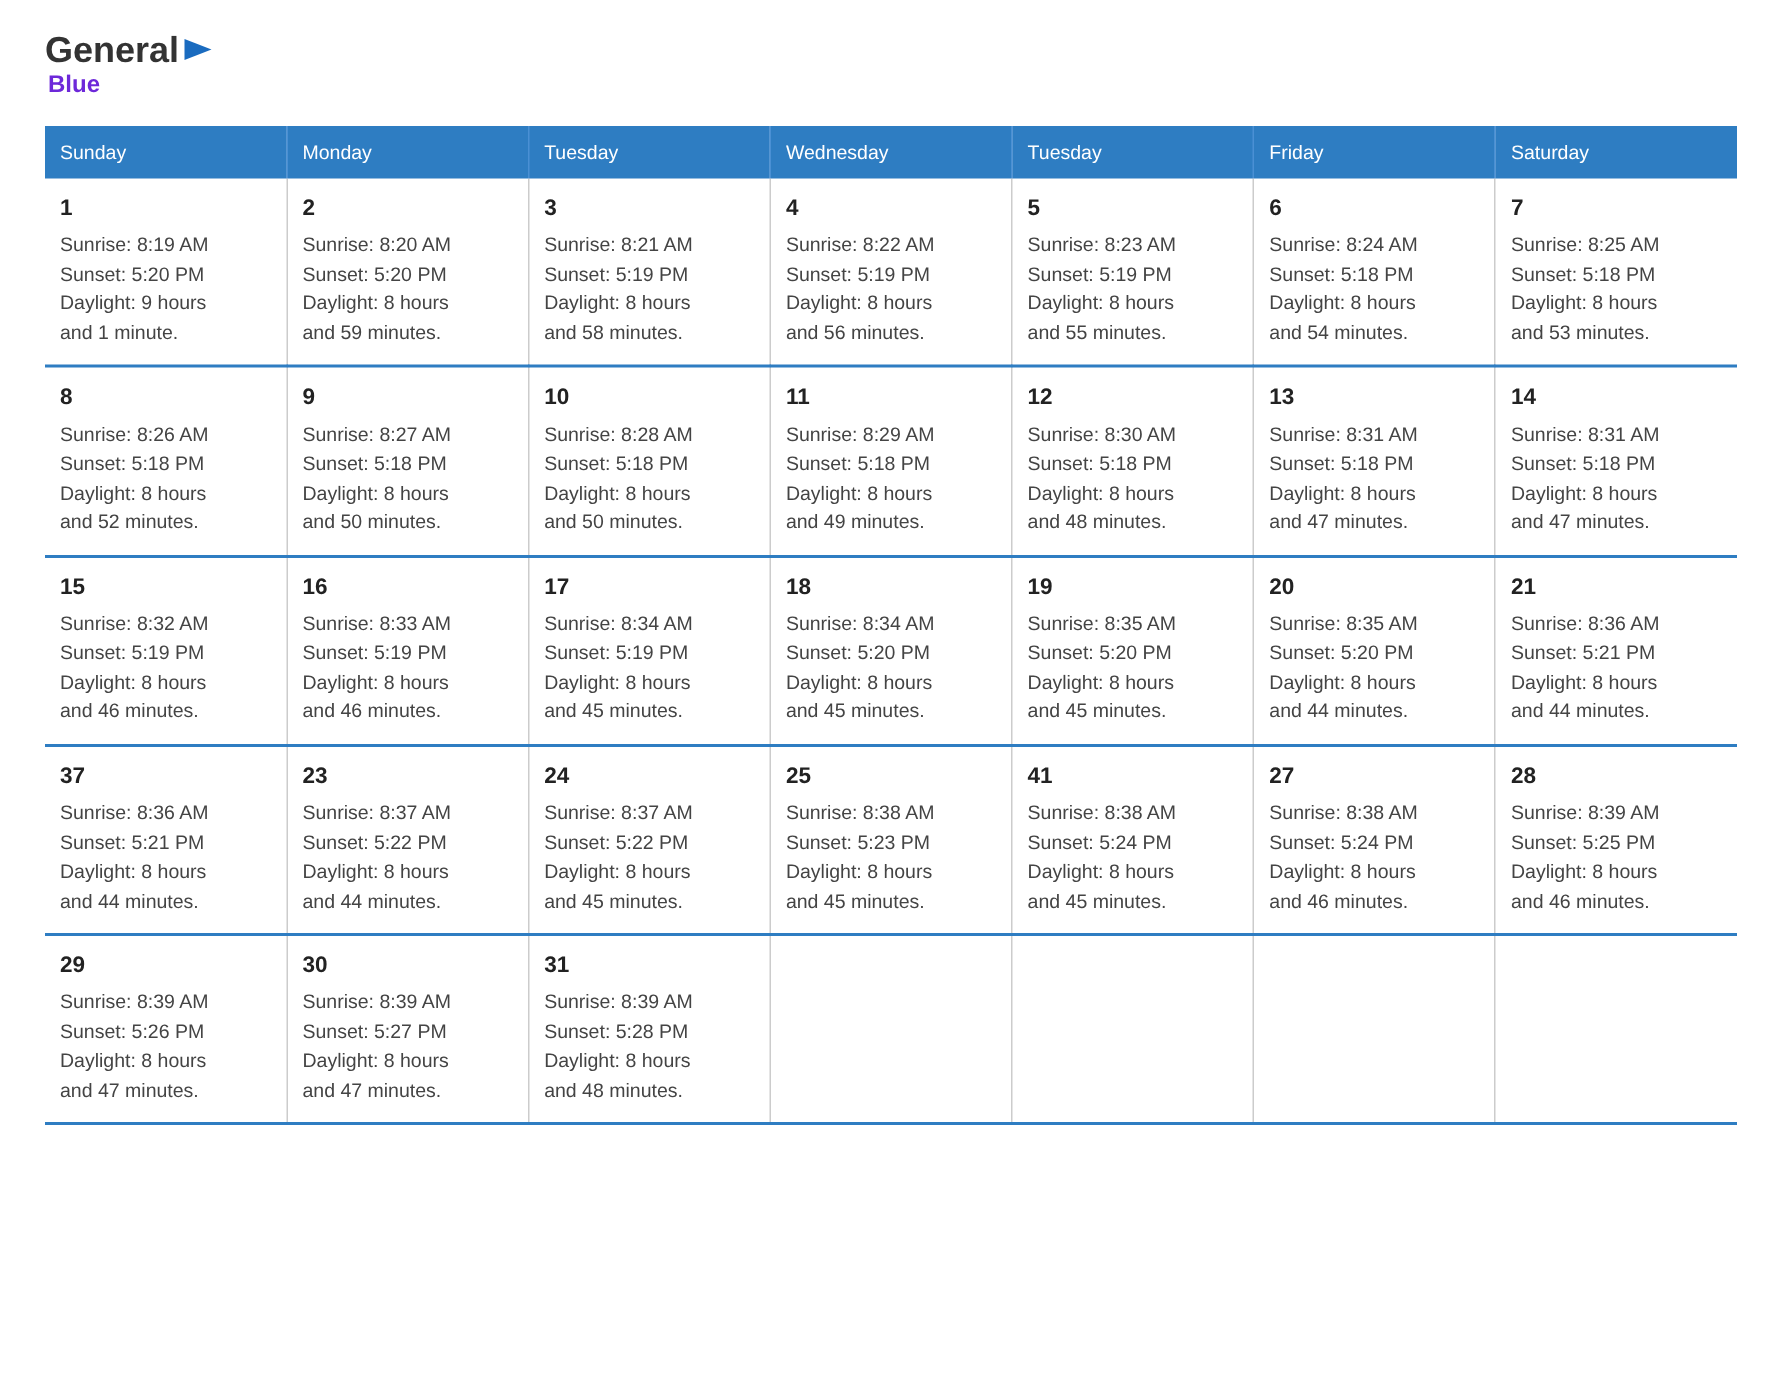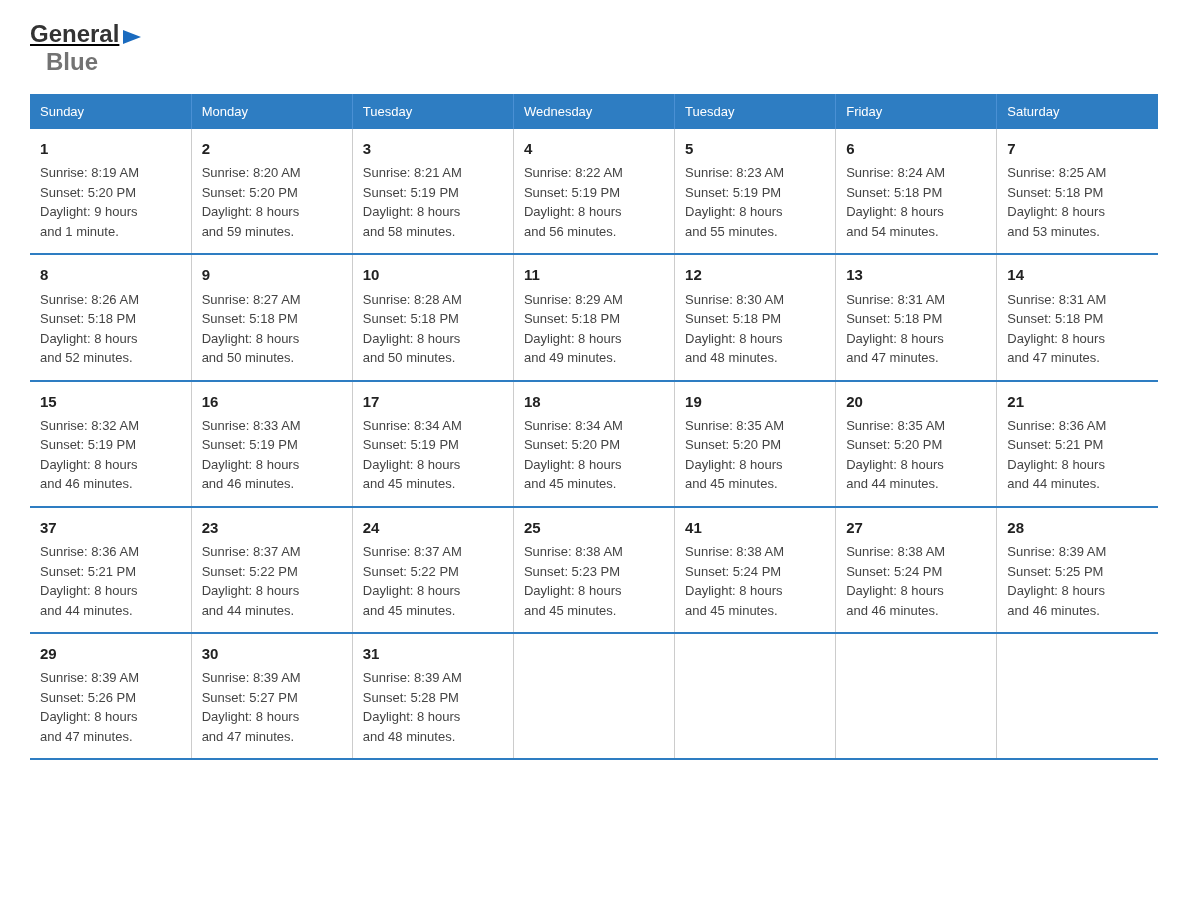--- a/index.html
+++ b/index.html
@@ -75,37 +75,36 @@
       font-size: 13px;
       color: #444;
       line-height: 1.5;
     }
     .logo-wrapper {
       display: flex;
       flex-direction: column;
     }
     .logo-line1 {
       display: flex;
-      align-items: flex-end;
-      text-decoration: underline;
+      align-items: flex-start;
     }
   </style>
 </head>
 <body>
 
 <div class="header">
   <div class="logo-wrapper">
     <div class="logo-line1">
       <span style="font-size:24px;font-weight:bold;color:#333;font-family:Arial,sans-serif;">General</span>
       <svg width="22" height="22" viewBox="0 0 22 22" style="margin-left:2px;margin-top:2px;">
         <polygon points="2,4 20,11 2,18" fill="#1a6bbf"></polygon>
       </svg>
     </div>
     <div>
-      <span style="font-size:24px;font-weight:bold;color:#737373;font-family:Arial,sans-serif;margin-left:16px;">Blue</span>
+      <span style="font-size:16px;font-weight:bold;color:#6d28d9;font-family:Arial,sans-serif;margin-left:2px;">Blue</span>
     </div>
   </div>
   <div class="title-block">
     <h1></h1>
     <h2></h2>
   </div>
 </div>
 
 <table>
   <thead>

